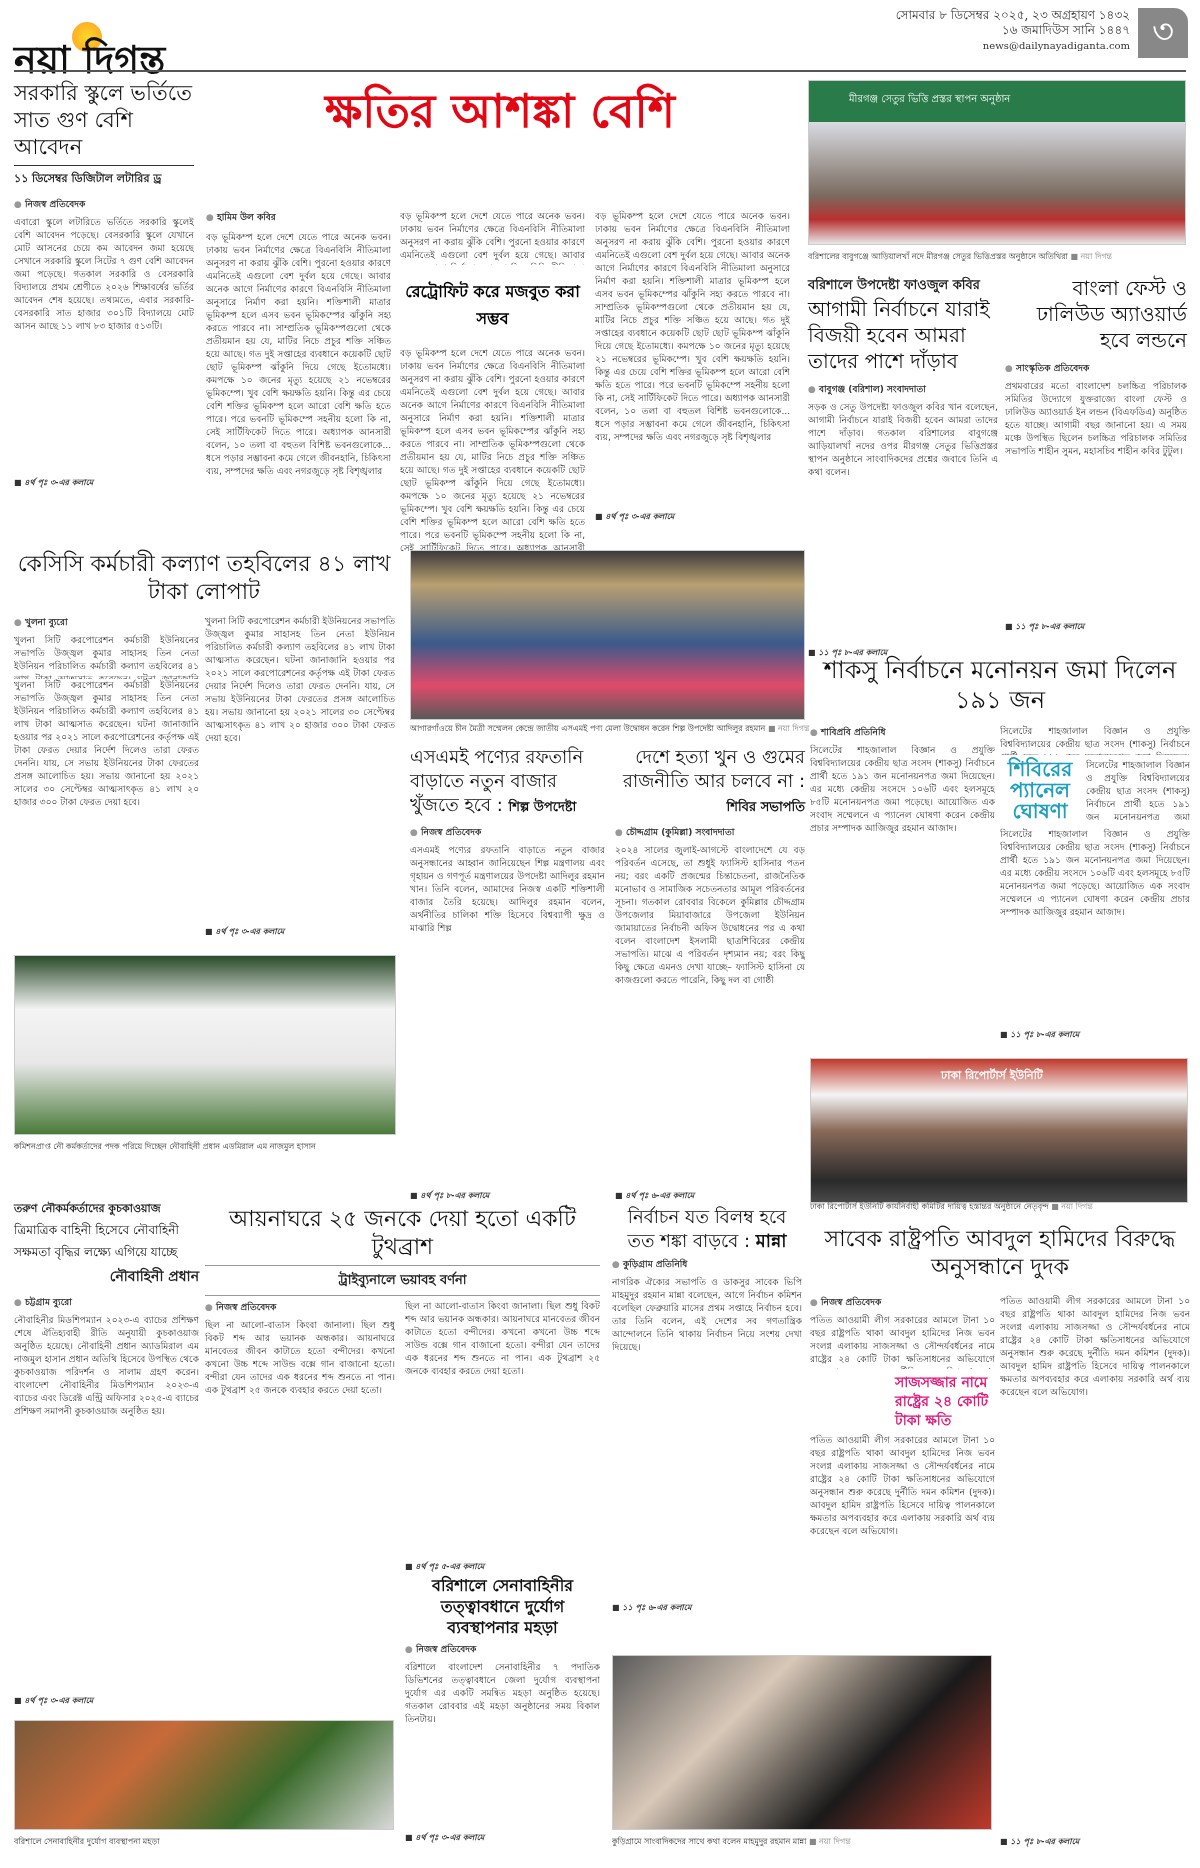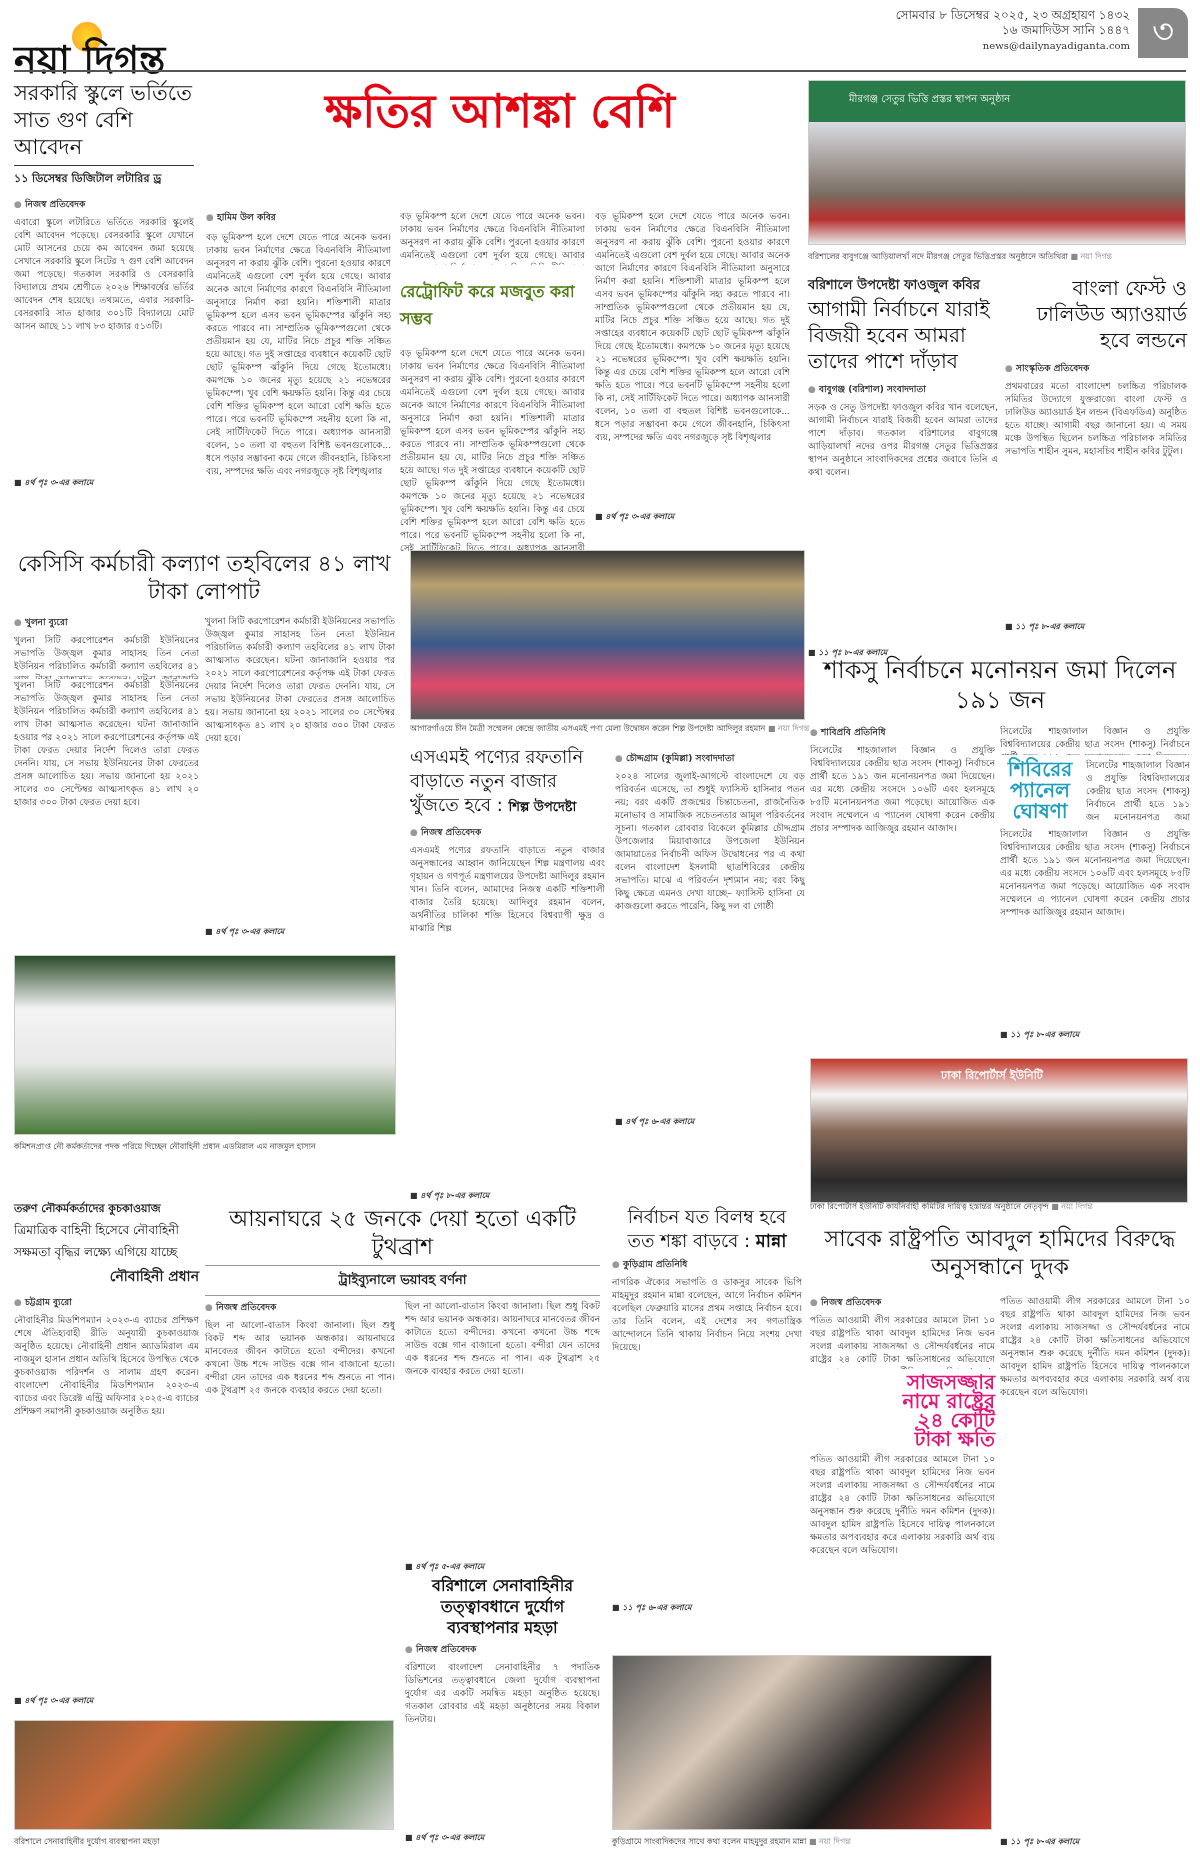--- a/index.html
+++ b/index.html
@@ -46,21 +46,21 @@
 
 <div class="abs" style="left:205px;top:85px;width:590px;text-align:center">
   <div class="red" style="font-size:46px;line-height:52px">ক্ষতির আশঙ্কা বেশি</div>
 </div>
 <div class="abs" style="left:206px;top:210px;width:185px">
   <div class="byline">হামিম উল কবির</div>
   <div class="body-text" style="height:300px;margin-top:6px">বড় ভূমিকম্প হলে দেশে যেতে পারে অনেক ভবন। ঢাকায় ভবন নির্মাণের ক্ষেত্রে বিএনবিসি নীতিমালা অনুসরণ না করায় ঝুঁকি বেশি। পুরনো হওয়ার কারণে এমনিতেই এগুলো বেশ দুর্বল হয়ে গেছে। আবার অনেক আগে নির্মাণের কারণে বিএনবিসি নীতিমালা অনুসারে নির্মাণ করা হয়নি। শক্তিশালী মাত্রার ভূমিকম্প হলে এসব ভবন ভূমিকম্পের ঝাঁকুনি সহ্য করতে পারবে না। সাম্প্রতিক ভূমিকম্পগুলো থেকে প্রতীয়মান হয় যে, মাটির নিচে প্রচুর শক্তি সঞ্চিত হয়ে আছে। গত দুই সপ্তাহের ব্যবধানে কয়েকটি ছোট ছোট ভূমিকম্প ঝাঁকুনি দিয়ে গেছে ইতোমধ্যে। কমপক্ষে ১০ জনের মৃত্যু হয়েছে ২১ নভেম্বরের ভূমিকম্পে। খুব বেশি ক্ষয়ক্ষতি হয়নি। কিন্তু এর চেয়ে বেশি শক্তির ভূমিকম্প হলে আরো বেশি ক্ষতি হতে পারে। পরে ভবনটি ভূমিকম্পে সহনীয় হলো কি না, সেই সার্টিফিকেট দিতে পারে। অধ্যাপক আনসারী বলেন, ১০ তলা বা বহুতল বিশিষ্ট ভবনগুলোকে... ধসে পড়ার সম্ভাবনা কমে গেলে জীবনহানি, চিকিৎসা ব্যয়, সম্পদের ক্ষতি এবং নগরজুড়ে সৃষ্ট বিশৃঙ্খলার</div>
 </div>
 <div class="abs" style="left:400px;top:210px;width:185px">
   <div class="body-text" style="height:55px">বড় ভূমিকম্প হলে দেশে যেতে পারে অনেক ভবন। ঢাকায় ভবন নির্মাণের ক্ষেত্রে বিএনবিসি নীতিমালা অনুসরণ না করায় ঝুঁকি বেশি। পুরনো হওয়ার কারণে এমনিতেই এগুলো বেশ দুর্বল হয়ে গেছে। আবার অনেক আগে নির্মাণের কারণে বিএনবিসি নীতিমালা অনুসারে নির্মাণ করা হয়নি। শক্তিশালী মাত্রার ভূমিকম্প হলে এসব ভবন ভূমিকম্পের ঝাঁকুনি সহ্য করতে পারবে না। সাম্প্রতিক ভূমিকম্পগুলো থেকে প্রতীয়মান হয় যে, মাটির নিচে প্রচুর শক্তি সঞ্চিত হয়ে আছে। গত দুই সপ্তাহের ব্যবধানে কয়েকটি ছোট ছোট ভূমিকম্প ঝাঁকুনি দিয়ে গেছে ইতোমধ্যে। কমপক্ষে ১০ জনের মৃত্যু হয়েছে ২১ নভেম্বরের ভূমিকম্পে। খুব বেশি ক্ষয়ক্ষতি হয়নি। কিন্তু এর চেয়ে বেশি শক্তির ভূমিকম্প হলে আরো বেশি ক্ষতি হতে পারে। পরে ভবনটি ভূমিকম্পে সহনীয় হলো কি না, সেই সার্টিফিকেট দিতে পারে। অধ্যাপক আনসারী বলেন, ১০ তলা বা বহুতল বিশিষ্ট ভবনগুলোকে... ধসে পড়ার সম্ভাবনা কমে গেলে জীবনহানি, চিকিৎসা ব্যয়, সম্পদের ক্ষতি এবং নগরজুড়ে সৃষ্ট বিশৃঙ্খলার</div>
-  <div class="blue" style="font-size:16px;margin:14px 0;color:#4d7c0f">রেট্রোফিট করে মজবুত করা সম্ভব</div>
+  <div class="blue" style="font-size:16px;text-align:center;margin:14px 0;color:#000000">রেট্রোফিট করে মজবুত করা সম্ভব</div>
   <div class="body-text" style="height:210px">বড় ভূমিকম্প হলে দেশে যেতে পারে অনেক ভবন। ঢাকায় ভবন নির্মাণের ক্ষেত্রে বিএনবিসি নীতিমালা অনুসরণ না করায় ঝুঁকি বেশি। পুরনো হওয়ার কারণে এমনিতেই এগুলো বেশ দুর্বল হয়ে গেছে। আবার অনেক আগে নির্মাণের কারণে বিএনবিসি নীতিমালা অনুসারে নির্মাণ করা হয়নি। শক্তিশালী মাত্রার ভূমিকম্প হলে এসব ভবন ভূমিকম্পের ঝাঁকুনি সহ্য করতে পারবে না। সাম্প্রতিক ভূমিকম্পগুলো থেকে প্রতীয়মান হয় যে, মাটির নিচে প্রচুর শক্তি সঞ্চিত হয়ে আছে। গত দুই সপ্তাহের ব্যবধানে কয়েকটি ছোট ছোট ভূমিকম্প ঝাঁকুনি দিয়ে গেছে ইতোমধ্যে। কমপক্ষে ১০ জনের মৃত্যু হয়েছে ২১ নভেম্বরের ভূমিকম্পে। খুব বেশি ক্ষয়ক্ষতি হয়নি। কিন্তু এর চেয়ে বেশি শক্তির ভূমিকম্প হলে আরো বেশি ক্ষতি হতে পারে। পরে ভবনটি ভূমিকম্পে সহনীয় হলো কি না, সেই সার্টিফিকেট দিতে পারে। অধ্যাপক আনসারী বলেন, ১০ তলা বা বহুতল বিশিষ্ট ভবনগুলোকে... ধসে পড়ার সম্ভাবনা কমে গেলে জীবনহানি, চিকিৎসা ব্যয়, সম্পদের ক্ষতি এবং নগরজুড়ে সৃষ্ট বিশৃঙ্খলার</div>
 </div>
 <div class="abs" style="left:595px;top:210px;width:195px">
   <div class="body-text" style="height:300px">বড় ভূমিকম্প হলে দেশে যেতে পারে অনেক ভবন। ঢাকায় ভবন নির্মাণের ক্ষেত্রে বিএনবিসি নীতিমালা অনুসরণ না করায় ঝুঁকি বেশি। পুরনো হওয়ার কারণে এমনিতেই এগুলো বেশ দুর্বল হয়ে গেছে। আবার অনেক আগে নির্মাণের কারণে বিএনবিসি নীতিমালা অনুসারে নির্মাণ করা হয়নি। শক্তিশালী মাত্রার ভূমিকম্প হলে এসব ভবন ভূমিকম্পের ঝাঁকুনি সহ্য করতে পারবে না। সাম্প্রতিক ভূমিকম্পগুলো থেকে প্রতীয়মান হয় যে, মাটির নিচে প্রচুর শক্তি সঞ্চিত হয়ে আছে। গত দুই সপ্তাহের ব্যবধানে কয়েকটি ছোট ছোট ভূমিকম্প ঝাঁকুনি দিয়ে গেছে ইতোমধ্যে। কমপক্ষে ১০ জনের মৃত্যু হয়েছে ২১ নভেম্বরের ভূমিকম্পে। খুব বেশি ক্ষয়ক্ষতি হয়নি। কিন্তু এর চেয়ে বেশি শক্তির ভূমিকম্প হলে আরো বেশি ক্ষতি হতে পারে। পরে ভবনটি ভূমিকম্পে সহনীয় হলো কি না, সেই সার্টিফিকেট দিতে পারে। অধ্যাপক আনসারী বলেন, ১০ তলা বা বহুতল বিশিষ্ট ভবনগুলোকে... ধসে পড়ার সম্ভাবনা কমে গেলে জীবনহানি, চিকিৎসা ব্যয়, সম্পদের ক্ষতি এবং নগরজুড়ে সৃষ্ট বিশৃঙ্খলার</div>
   <div class="cont">■ ৪র্থ পৃঃ ৩-এর কলামে</div>
 </div>
 
 <div class="abs photo" style="left:808px;top:80px;width:378px;height:165px;background:linear-gradient(180deg,#2a7b4a 0,#2a7b4a 25%,#d9dce3 25%,#7a6b5f 70%,#b83030 85%,#e8e8e8 100%)">
   <div style="color:#fff;font-size:10px;padding:10px 0 0 40px">মীরগঞ্জ সেতুর ভিত্তি প্রস্তর স্থাপন অনুষ্ঠান</div>
 </div>
@@ -105,20 +105,21 @@
 </div>
 
 <div class="abs" style="left:410px;top:745px;width:195px">
   <div class="hl" style="font-size:18px;line-height:24px"><span>এসএমই পণ্যের রফতানি বাড়াতে নতুন বাজার খুঁজতে হবে</span> : <span style="font-size:13px;font-weight:bold">শিল্প উপদেষ্টা</span></div>
   <div class="byline" style="margin-top:6px">নিজস্ব প্রতিবেদক</div>
   <div class="body-text" style="height:345px;margin-top:4px">এসএমই পণ্যের রফতানি বাড়াতে নতুন বাজার অনুসন্ধানের আহ্বান জানিয়েছেন শিল্প মন্ত্রণালয় এবং গৃহায়ন ও গণপূর্ত মন্ত্রণালয়ের উপদেষ্টা আদিলুর রহমান খান। তিনি বলেন, আমাদের নিজস্ব একটি শক্তিশালী বাজার তৈরি হয়েছে। আদিলুর রহমান বলেন, অর্থনীতির চালিকা শক্তি হিসেবে বিশ্বব্যাপী ক্ষুদ্র ও মাঝারি শিল্প</div>
   <div class="cont">■ ৪র্থ পৃঃ ৮-এর কলামে</div>
 </div>
 
 <div class="abs" style="left:615px;top:745px;width:190px">
+  <div class="hl" style="font-size:18px;line-height:24px;text-align:right"><span>দেশে হত্যা খুন ও গুমের রাজনীতি আর চলবে না</span> : <span style="font-size:13px;font-weight:bold">শিবির সভাপতি</span></div>
   <div class="byline" style="margin-top:6px">চৌদ্দগ্রাম (কুমিল্লা) সংবাদদাতা</div>
   <div class="body-text" style="height:345px;margin-top:4px">২০২৪ সালের জুলাই-আগস্টে বাংলাদেশে যে বড় পরিবর্তন এসেছে, তা শুধুই ফ্যাসিস্ট হাসিনার পতন নয়; বরং একটি প্রজন্মের চিন্তাচেতনা, রাজনৈতিক মনোভাব ও সামাজিক সচেতনতার আমূল পরিবর্তনের সূচনা। গতকাল রোববার বিকেলে কুমিল্লার চৌদ্দগ্রাম উপজেলার মিয়াবাজারে উপজেলা ইউনিয়ন জামায়াতের নির্বাচনী অফিস উদ্বোধনের পর এ কথা বলেন বাংলাদেশ ইসলামী ছাত্রশিবিরের কেন্দ্রীয় সভাপতি। মাঝে এ পরিবর্তন দৃশ্যমান নয়; বরং কিছু কিছু ক্ষেত্রে এমনও দেখা যাচ্ছে– ফ্যাসিস্ট হাসিনা যে কাজগুলো করতে পারেনি, কিছু দল বা গোষ্ঠী</div>
   <div class="cont">■ ৪র্থ পৃঃ ৬-এর কলামে</div>
 </div>
 
 <div class="abs" style="left:810px;top:655px;width:380px;text-align:center">
   <div class="hl" style="font-size:24px;line-height:30px">শাকসু নির্বাচনে মনোনয়ন জমা দিলেন ১৯১ জন</div>
 </div>
 <div class="abs" style="left:810px;top:725px;width:185px">
   <div class="byline">শাবিপ্রবি প্রতিনিধি</div>
@@ -184,19 +185,19 @@
 <div class="abs caption" style="left:612px;top:1835px;width:380px">
   <span>কুড়িগ্রামে সাংবাদিকদের সাথে কথা বলেন মাহমুদুর রহমান মান্না</span> <span style="color:#888">■ নয়া দিগন্ত</span>
 </div>
 
 <div class="abs" style="left:810px;top:1225px;width:380px;text-align:center">
   <div class="hl" style="font-size:22px;line-height:28px">সাবেক রাষ্ট্রপতি আবদুল হামিদের বিরুদ্ধে অনুসন্ধানে দুদক</div>
 </div>
 <div class="abs" style="left:810px;top:1295px;width:185px">
   <div class="byline">নিজস্ব প্রতিবেদক</div>
   <div class="body-text" style="height:55px;margin-top:4px">পতিত আওয়ামী লীগ সরকারের আমলে টানা ১০ বছর রাষ্ট্রপতি থাকা আবদুল হামিদের নিজ ভবন সংলগ্ন এলাকায় সাজসজ্জা ও সৌন্দর্যবর্ধনের নামে রাষ্ট্রের ২৪ কোটি টাকা ক্ষতিসাধনের অভিযোগে অনুসন্ধান শুরু করেছে দুর্নীতি দমন কমিশন (দুদক)। আবদুল হামিদ রাষ্ট্রপতি হিসেবে দায়িত্ব পালনকালে ক্ষমতার অপব্যবহার করে এলাকায় সরকারি অর্থ ব্যয় করেছেন বলে অভিযোগ।</div>
-  <div class="magenta" style="font-size:20px;line-height:19px;text-align:right;margin:4px 0 4px 85px;color:#e0187a">সাজসজ্জার নামে রাষ্ট্রের ২৪ কোটি টাকা ক্ষতি</div>
+  <div class="magenta" style="font-size:14px;line-height:19px;text-align:left;margin:4px 0 4px 85px;color:#e0187a">সাজসজ্জার নামে রাষ্ট্রের ২৪ কোটি টাকা ক্ষতি</div>
   <div class="body-text" style="height:440px">পতিত আওয়ামী লীগ সরকারের আমলে টানা ১০ বছর রাষ্ট্রপতি থাকা আবদুল হামিদের নিজ ভবন সংলগ্ন এলাকায় সাজসজ্জা ও সৌন্দর্যবর্ধনের নামে রাষ্ট্রের ২৪ কোটি টাকা ক্ষতিসাধনের অভিযোগে অনুসন্ধান শুরু করেছে দুর্নীতি দমন কমিশন (দুদক)। আবদুল হামিদ রাষ্ট্রপতি হিসেবে দায়িত্ব পালনকালে ক্ষমতার অপব্যবহার করে এলাকায় সরকারি অর্থ ব্যয় করেছেন বলে অভিযোগ।</div>
 </div>
 <div class="abs" style="left:1000px;top:1295px;width:190px">
   <div class="body-text" style="height:540px">পতিত আওয়ামী লীগ সরকারের আমলে টানা ১০ বছর রাষ্ট্রপতি থাকা আবদুল হামিদের নিজ ভবন সংলগ্ন এলাকায় সাজসজ্জা ও সৌন্দর্যবর্ধনের নামে রাষ্ট্রের ২৪ কোটি টাকা ক্ষতিসাধনের অভিযোগে অনুসন্ধান শুরু করেছে দুর্নীতি দমন কমিশন (দুদক)। আবদুল হামিদ রাষ্ট্রপতি হিসেবে দায়িত্ব পালনকালে ক্ষমতার অপব্যবহার করে এলাকায় সরকারি অর্থ ব্যয় করেছেন বলে অভিযোগ।</div>
   <div class="cont">■ ১১ পৃঃ ৮-এর কলামে</div>
 </div>
 
 </body></html>

